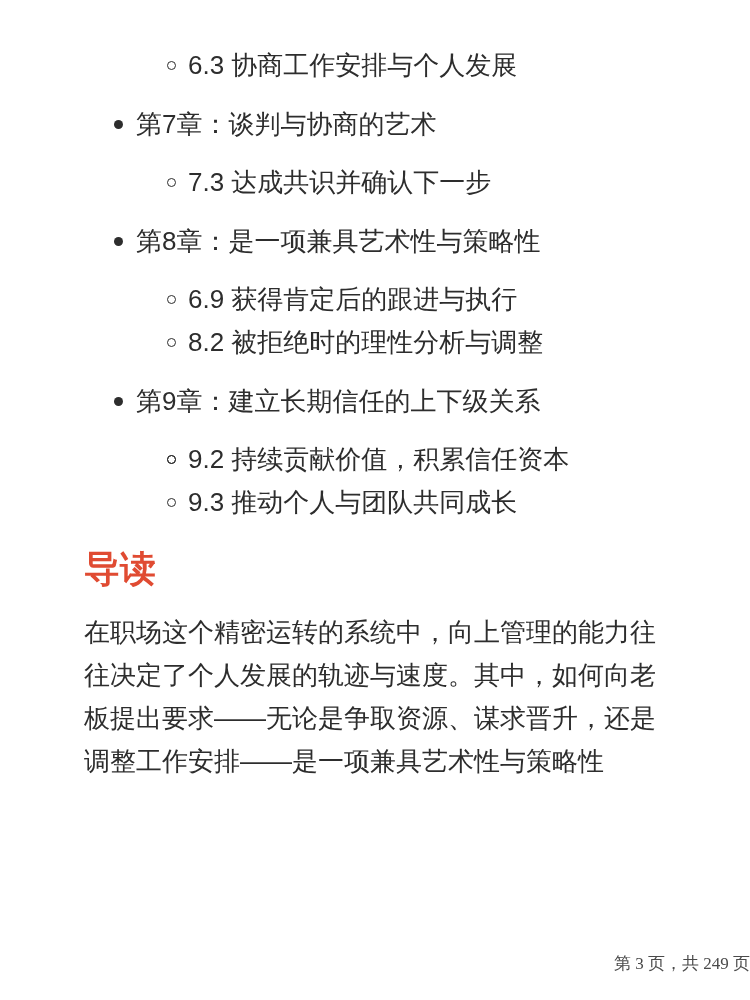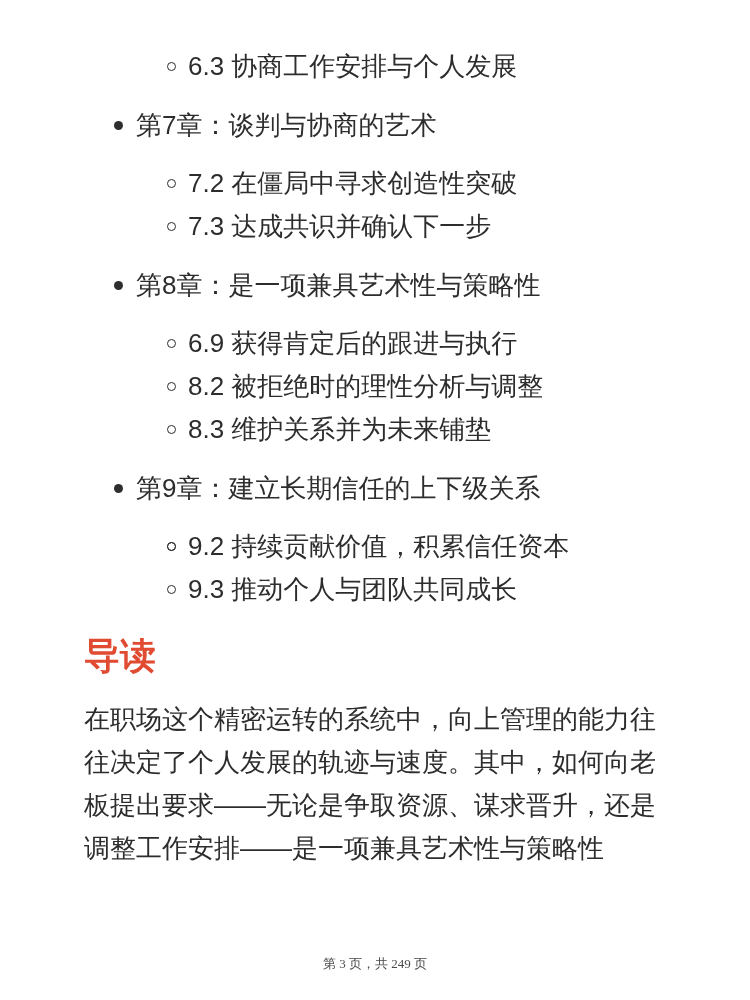--- a/index.html
+++ b/index.html
@@ -10,24 +10,23 @@
   .page {
     position: relative;
     width: 750px;
     height: 1000px;
     background: #ffffff;
     overflow: hidden;
     font-family: "Liberation Sans", "DejaVu Sans", sans-serif;
     color: #2d2d2d;
   }
   .content {
-    padding: 28px 84px 0 84px;
+    padding: 44px 84px 0 84px;
     font-size: 26px;
     line-height: 43px;
-    margin-top: 17px;
   }
 
   
   ul.toc-root {
     list-style: none;
     margin: 0;
     padding: 0;
   }
   li.toc-section { margin: 0; }
   li.toc-section.with-head { margin-top: 16px; }
@@ -79,23 +78,23 @@
     font-size: 26px;
     line-height: 43px;
   }
 
   
   .page-footer {
     position: absolute;
     left: 0;
     bottom: 26px;
     width: 100%;
-    text-align: center;
+    text-align: right;
     font-family: "Liberation Serif", "DejaVu Serif", serif;
-    font-size: 13px;
+    font-size: 17px;
     line-height: 20px;
     color: #4a4a4a;
   }
 </style>
 </head>
 <body>
 
 <div class="page">
   <div class="content">
 
@@ -110,24 +109,20 @@
 </ul>
   </li>
 
   <li class="toc-section with-head">
     <div class="chapter-line">
       <span class="bullet-disc"></span>
       <span class="chapter-text">第7章：谈判与协商的艺术</span>
     </div>
     <ul class="toc-sub">
 
-  <li class="sub-item">
-    <span class="bullet-circle"></span>
-    <span class="sub-text">7.2 在僵局中寻求创造性突破</span>
-  </li>
 
   <li class="sub-item">
     <span class="bullet-circle"></span>
     <span class="sub-text">7.3 达成共识并确认下一步</span>
   </li>
 </ul>
   </li>
 
   <li class="toc-section with-head">
     <div class="chapter-line">
@@ -138,24 +133,20 @@
   <li class="sub-item">
     <span class="bullet-circle"></span>
     <span class="sub-text">6.9 获得肯定后的跟进与执行</span>
   </li>
 
   <li class="sub-item">
     <span class="bullet-circle"></span>
     <span class="sub-text">8.2 被拒绝时的理性分析与调整</span>
   </li>
 
-  <li class="sub-item">
-    <span class="bullet-circle"></span>
-    <span class="sub-text">8.3 维护关系并为未来铺垫</span>
-  </li>
 </ul>
   </li>
 
   <li class="toc-section with-head">
     <div class="chapter-line">
       <span class="bullet-disc"></span>
       <span class="chapter-text">第9章：建立长期信任的上下级关系</span>
     </div>
     <ul class="toc-sub">
   <li class="sub-item">

